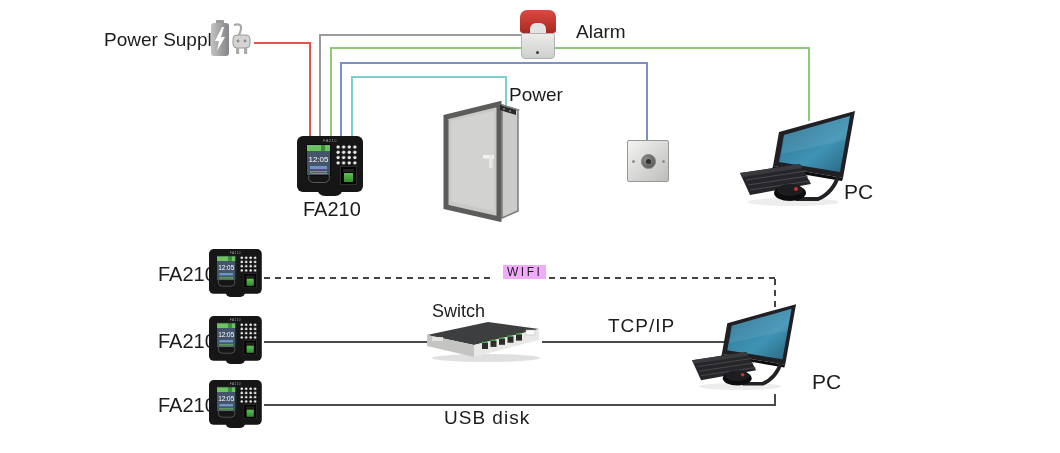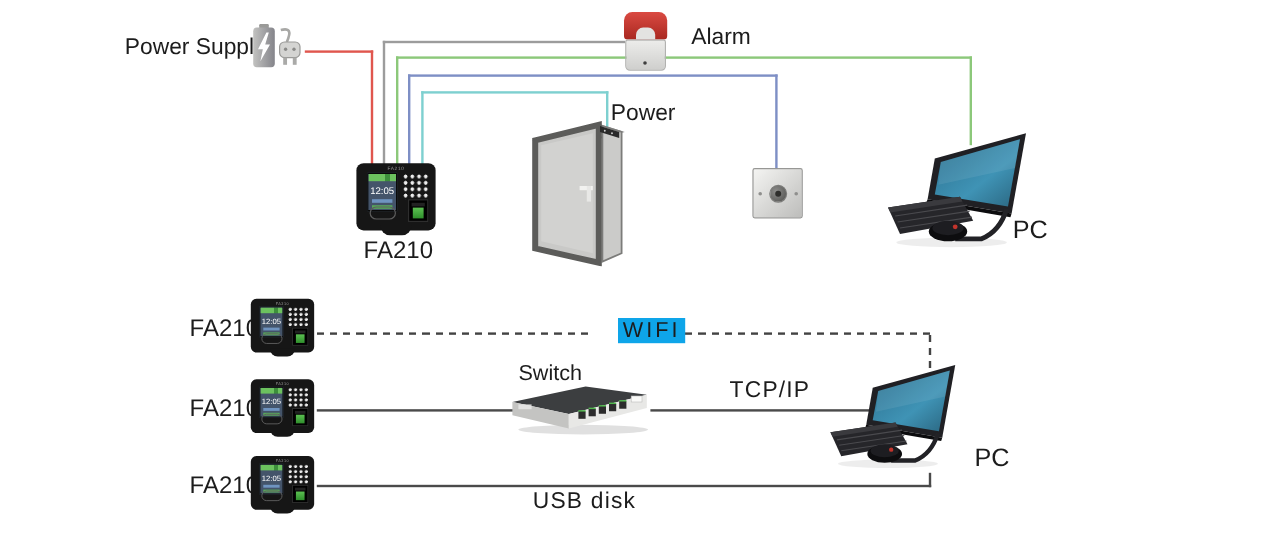--- a/index.html
+++ b/index.html
@@ -205,21 +205,21 @@
       <div class="scr-sub"></div>
       <div class="scr-sub2"></div>
     </div>
     <div class="dev-keypad"></div>
     <div class="dev-fp">
         <div class="fp-light"></div>
       </div>
     <div class="dev-btn"></div>
   </div>
 
-  <div class="lbl" style="left:515px;top:265px;font-size:18px;letter-spacing:2.5px;background:#0ea5e9;padding:0 4px;">WIFI</div>
+  <div class="lbl" style="left:503px;top:265px;font-size:12px;letter-spacing:2.5px;background:#f0abfc;padding:0 4px;">WIFI</div>
   <div class="lbl" style="left:432px;top:301px;font-size:18px;">Switch</div>
   <div class="lbl" style="left:608px;top:315px;letter-spacing:1px;text-align:center;">TCP/IP</div>
   <div class="lbl" style="left:444px;top:407px;letter-spacing:1px;">USB disk</div>
   <div class="lbl" style="left:812px;top:370px;font-size:21px;">PC</div>
 
   <svg class="abs" style="left:424px;top:317px;" width="118" height="46" viewBox="0 0 118 46">
     <ellipse cx="62" cy="41" rx="54" ry="4" fill="#000" opacity="0.12"></ellipse>
     <polygon points="3,18 64,5 115,12 50,28" fill="#3c3e40"></polygon>
     <polygon points="3,18 50,28 50,40 3,29" fill="#c4c4c2"></polygon>
     <polygon points="50,28 115,12 115,23 50,40" fill="#e8e8e6"></polygon>

